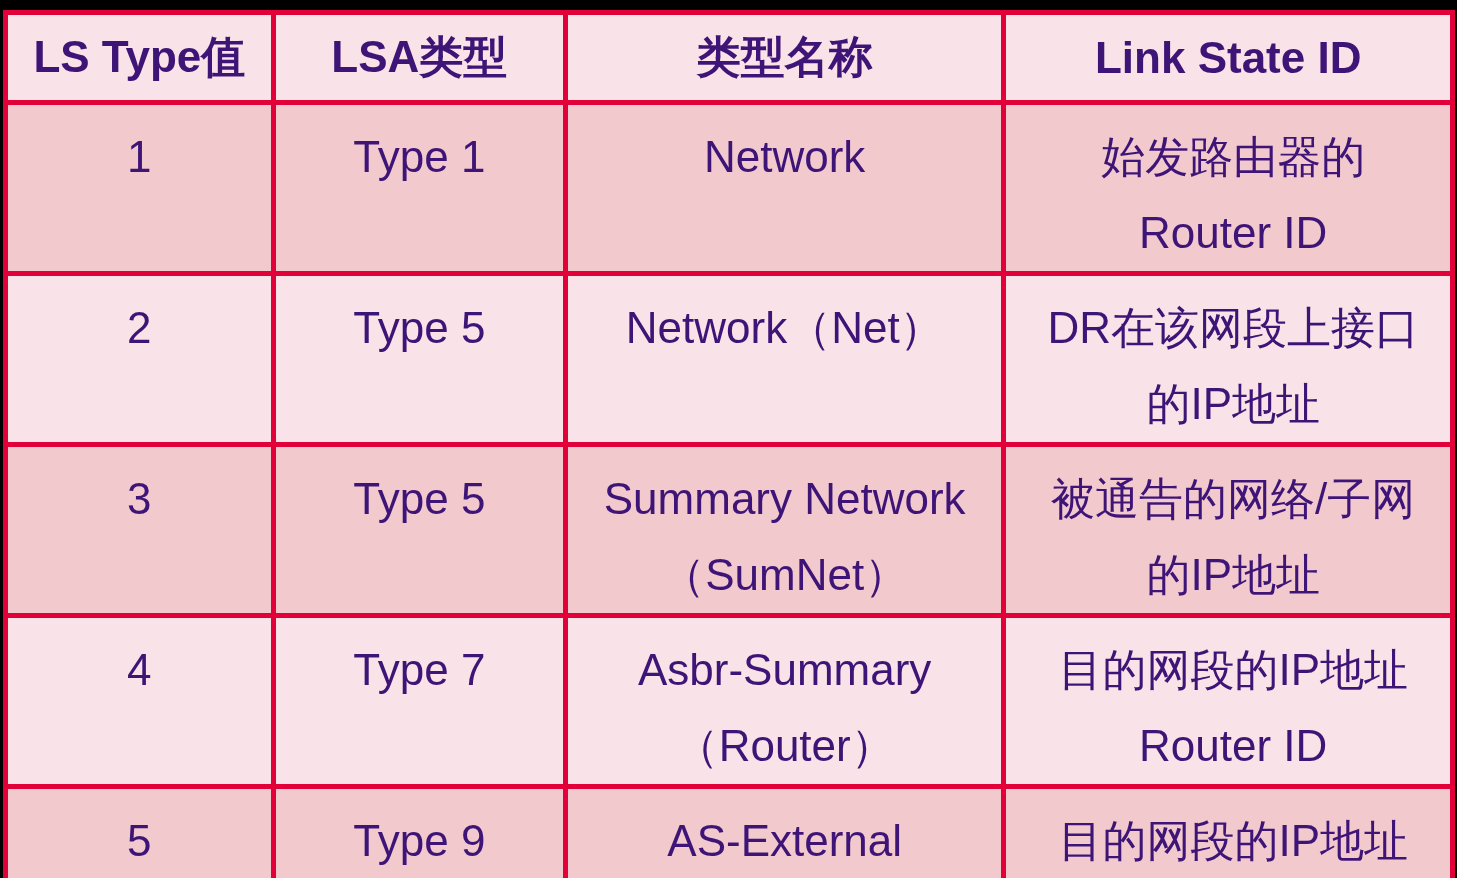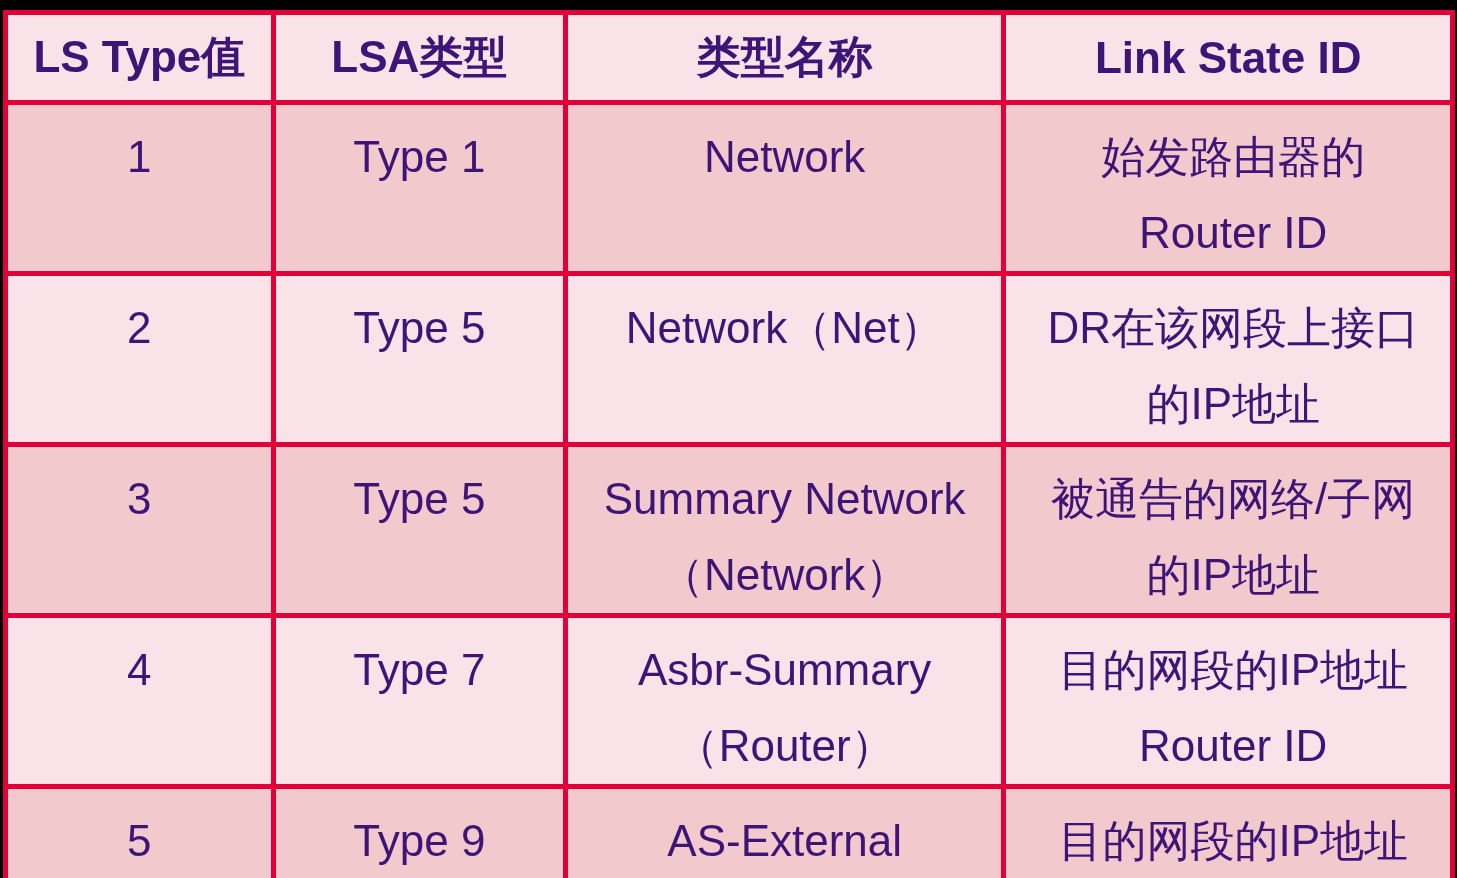--- a/index.html
+++ b/index.html
@@ -121,21 +121,21 @@
       </tr>
       <tr class="row-dark">
         <td class="c-center">
             <div class="cell-line">3</div>
           </td>
         <td class="c-center">
             <div class="cell-line">Type 5</div>
           </td>
         <td class="c-center">
           <div class="cell-line">Summary Network</div>
-          <div class="cell-line">（Network）</div>
+          <div class="cell-line">（SumNet）</div>
         </td>
         <td class="c-left">
           <div class="cell-line">被通告的网络/子网</div>
           <div class="cell-line">的IP地址</div>
         </td>
       </tr>
       <tr class="row-light">
         <td class="c-center">
             <div class="cell-line">4</div>
           </td>

